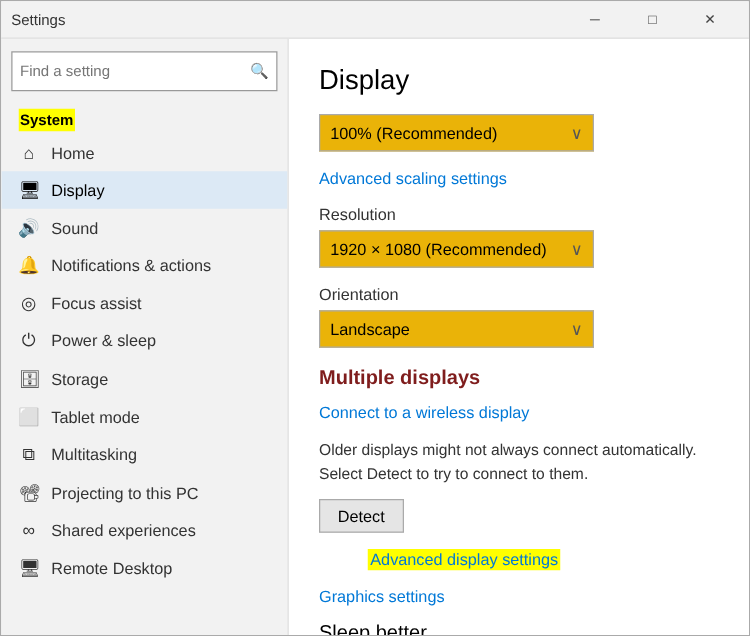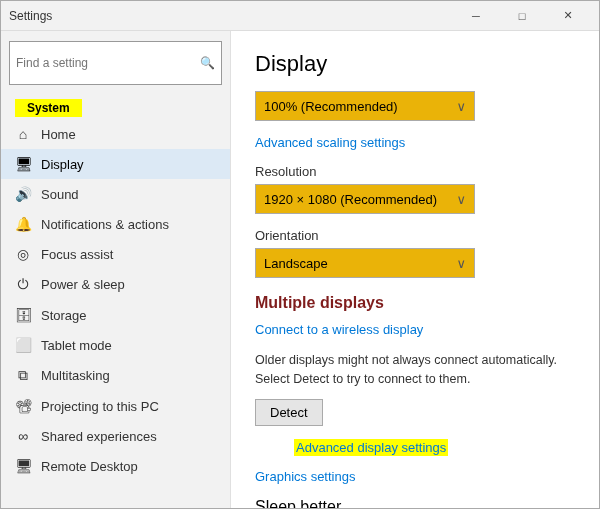--- a/index.html
+++ b/index.html
@@ -71,21 +71,21 @@
       flex-shrink: 0;
       overflow-y: auto;
     }
 
     .search-container {
       padding: 10px 8px;
     }
 
     .search-box {
       width: 100%;
-      height: 44px;
+      height: 32px;
       border: 1px solid #999;
       background: #fff;
       display: flex;
       align-items: center;
       padding: 0 6px;
       gap: 6px;
     }
 
     .search-input {
       border: none;
@@ -104,21 +104,21 @@
 
     .sidebar-section-label {
       padding: 6px 14px 4px 14px;
       font-size: 12px;
       font-weight: 600;
       color: #000;
     }
 
     .sidebar-section-highlight {
       background: #ffff00;
-      padding: 2px 12px;
+      padding: 2px 1px;
     }
 
     .nav-item {
       display: flex;
       align-items: center;
       padding: 7px 14px;
       cursor: pointer;
       color: #333;
       font-size: 13px;
       gap: 10px;

